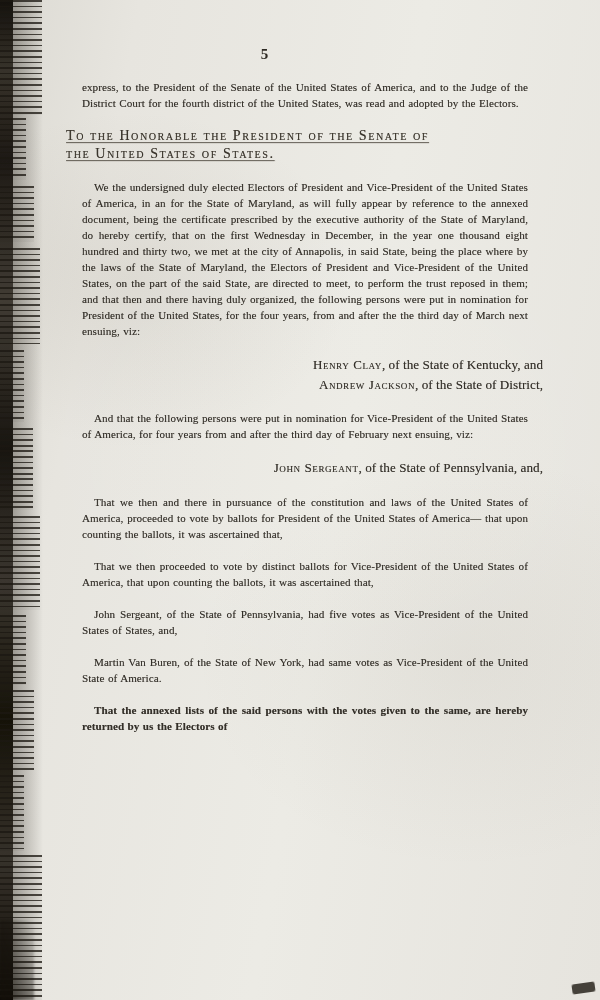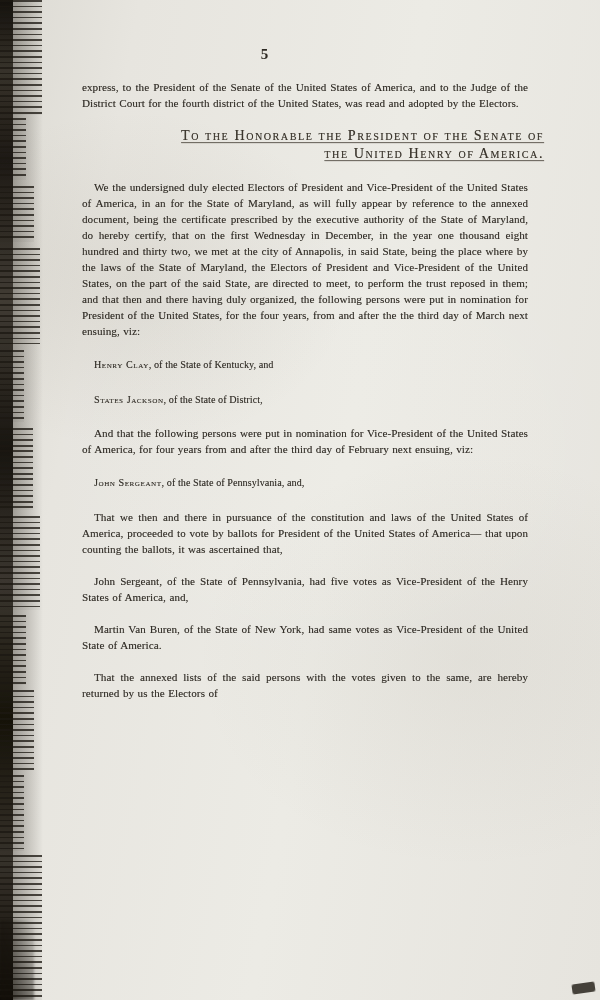--- a/index.html
+++ b/index.html
@@ -82,44 +82,45 @@
     margin: 16px;
     font-size: 11px;
     line-height: 16px;
     text-align: justify;
     text-indent: 12px;
     letter-spacing: 0.1px;
     word-spacing: 0.6px;
     text-shadow: 0.2px 0.2px 0.35px rgba(45,40,32,0.45);
   }
   p.para.cont { text-indent: 0; }
-  p.para.closing { margin-top: 9px; }
+  p.para.closing { margin-top: 9px; font-weight: bold; }
   .heading {
     margin: 9px 0 7px;
-    text-align: right;
+    text-align: left;
     font-variant: small-caps;
     font-size: 14px;
     line-height: 18px;
     letter-spacing: 1.6px;
     color: #3a352c;
     text-shadow: 0.2px 0.2px 0.4px rgba(45,40,32,0.5);
   }
   .heading .hline {
     text-decoration: underline;
     text-decoration-color: rgba(62,56,45,0.45);
     text-underline-offset: 2px;
     text-decoration-thickness: 1px;
   }
   p.nominee {
-    margin: 16px;
-    font-size: 10px;
+    margin: 1px;
+    font-size: 13px;
     line-height: 19.2px;
     text-indent: 12px;
     letter-spacing: 0.1px;
     text-shadow: 0.2px 0.2px 0.35px rgba(45,40,32,0.45);
+    text-align: right;
   }
   .sc {
     font-variant: small-caps;
     letter-spacing: 0.6px;
   }
 </style>
 </head>
 <body>
 
 <div class="scan">
@@ -143,37 +144,38 @@
   <div class="mark-br"></div>
 
   <div class="page">
 
     <div class="pagenum">5</div>
 
     <p class="para cont">express, to the President of the Senate of the United States of America, and to the Judge of the District Court for the fourth district of the United States, was read and adopted by the Electors.</p>
 
     <div class="heading">
       <div class="hline">To the Honorable the President of the Senate of</div>
-      <div class="hline">the United Henry of America.</div>
+      <div class="hline">the United States of States.</div>
     </div>
 
     <p class="para">We the undersigned duly elected Electors of President and Vice-President of the United States of America, in an for the State of Maryland, as will fully appear by reference to the annexed document, being the certificate prescribed by the executive authority of the State of Maryland, do hereby certify, that on the first Wednesday in December, in the year one thousand eight hundred and thirty two, we met at the city of Annapolis, in said State, being the place where by the laws of the State of Maryland, the Electors of President and Vice-President of the United States, on the part of the said State, are directed to meet, to perform the trust reposed in them; and that then and there having duly organized, the following persons were put in nomination for President of the United States, for the four years, from and after the the third day of March next ensuing, viz:</p>
 
     <p class="nominee"><span class="sc">Henry Clay</span><span>, of the State of Kentucky, and</span></p>
-    <p class="nominee"><span class="sc">States Jackson</span><span>, of the State of District,</span></p>
+    <p class="nominee"><span class="sc">Andrew Jackson</span><span>, of the State of District,</span></p>
 
     <p class="para">And that the following persons were put in nomination for Vice-President of the United States of America, for four years from and after the third day of February next ensuing, viz:</p>
 
     <p class="nominee"><span class="sc">John Sergeant</span><span>, of the State of Pennsylvania, and,</span></p>
 
     <p class="para">That we then and there in pursuance of the constitution and laws of the United States of America, proceeded to vote by ballots for President of the United States of America— that upon counting the ballots, it was ascertained that,</p>
 
 
 
+    <p class="para">That we then proceeded to vote by distinct ballots for Vice-President of the United States of America, that upon counting the ballots, it was ascertained that,</p>
 
-    <p class="para">John Sergeant, of the State of Pennsylvania, had five votes as Vice-President of the Henry States of America, and,</p>
+    <p class="para">John Sergeant, of the State of Pennsylvania, had five votes as Vice-President of the United States of States, and,</p>
 
     <p class="para">Martin Van Buren, of the State of New York, had same votes as Vice-President of the United State of America.</p>
 
     <p class="para closing">That the annexed lists of the said persons with the votes given to the same, are hereby returned by us the Electors of</p>
 
   </div>
 </div>
 
 </body></html>

